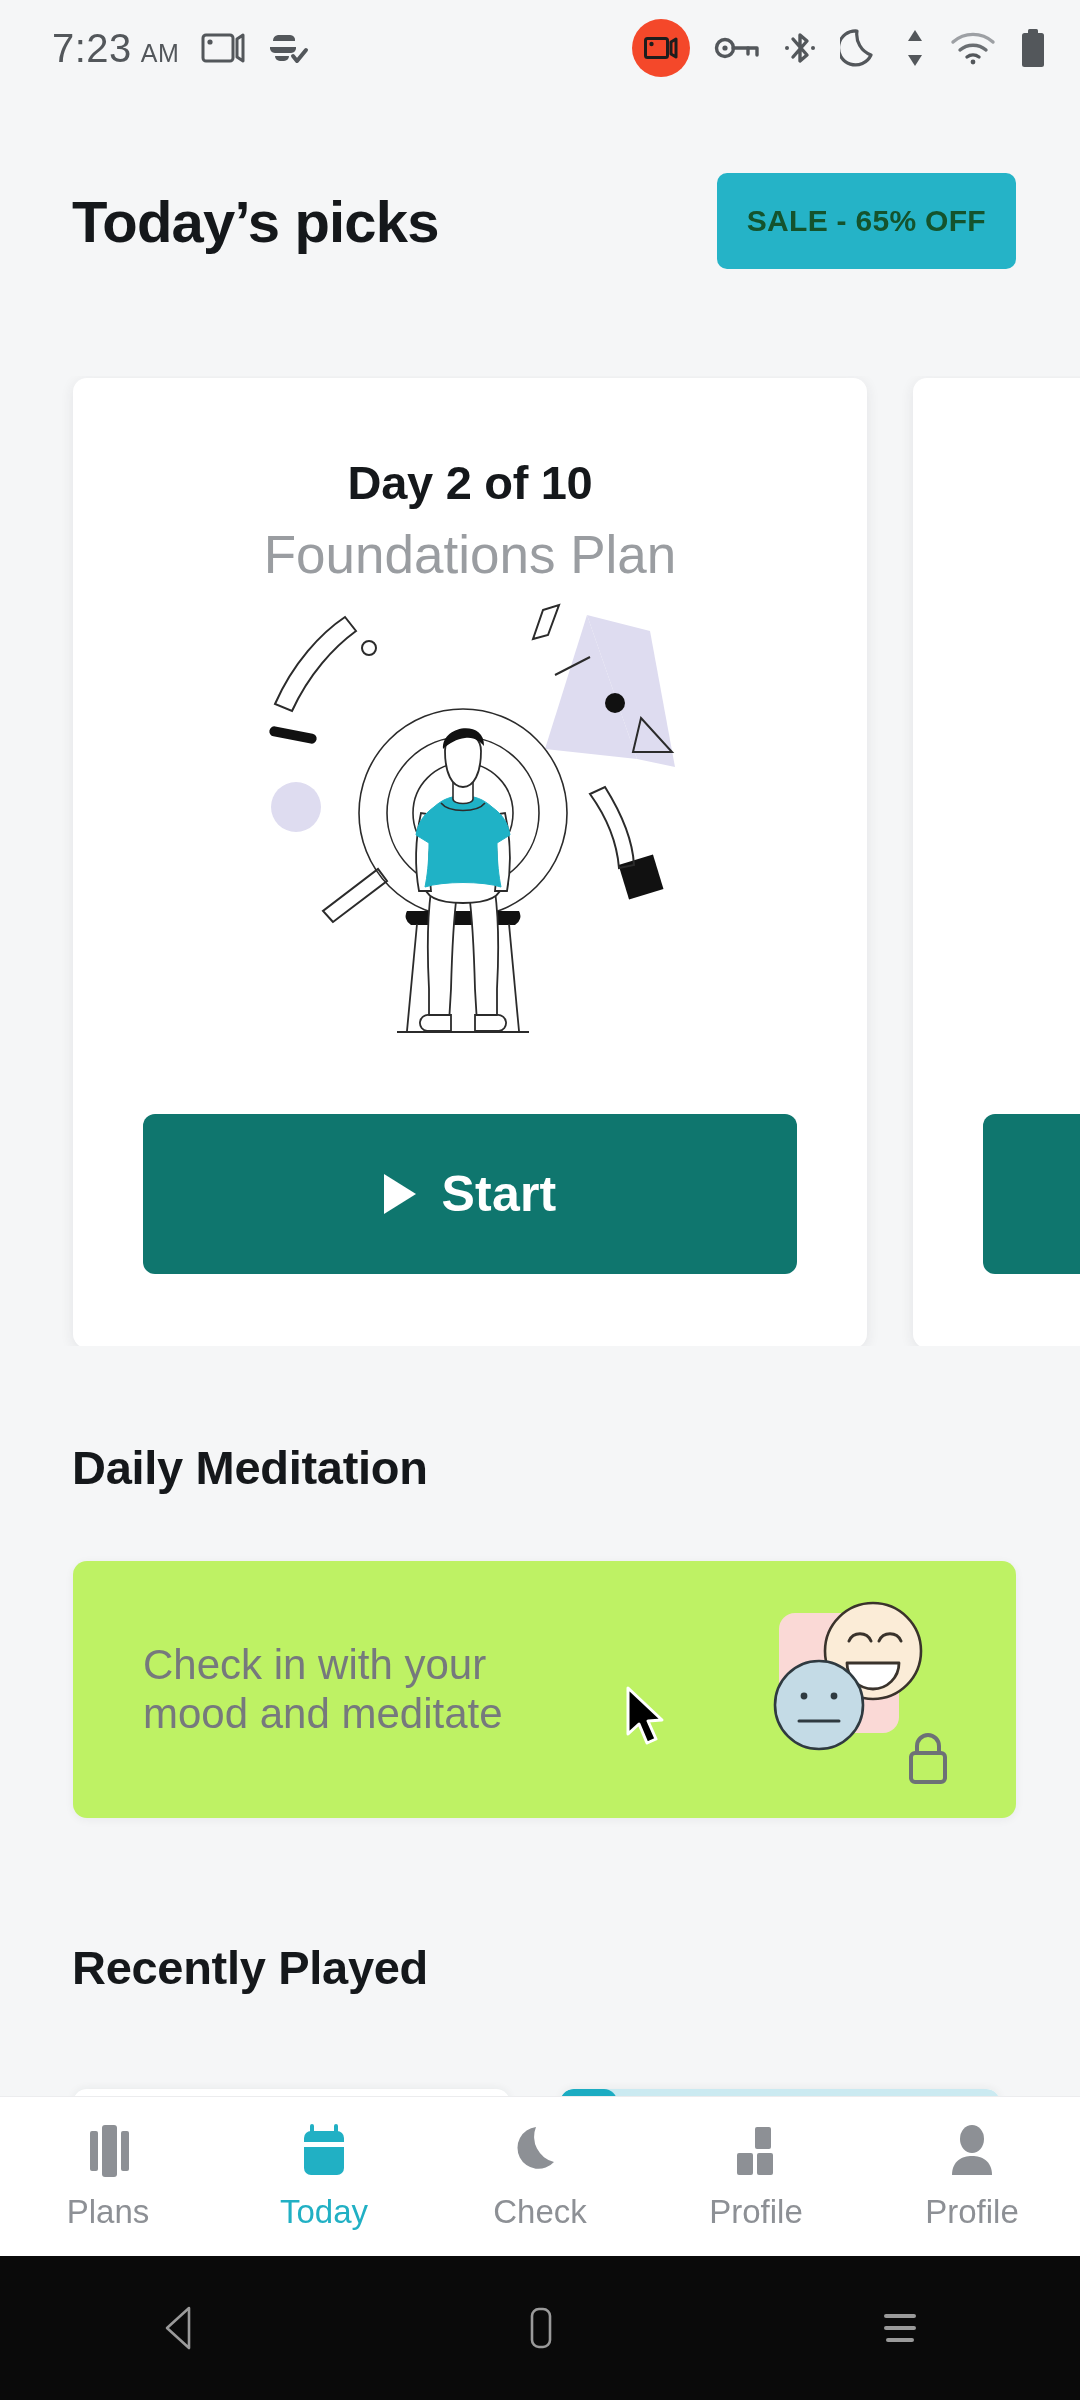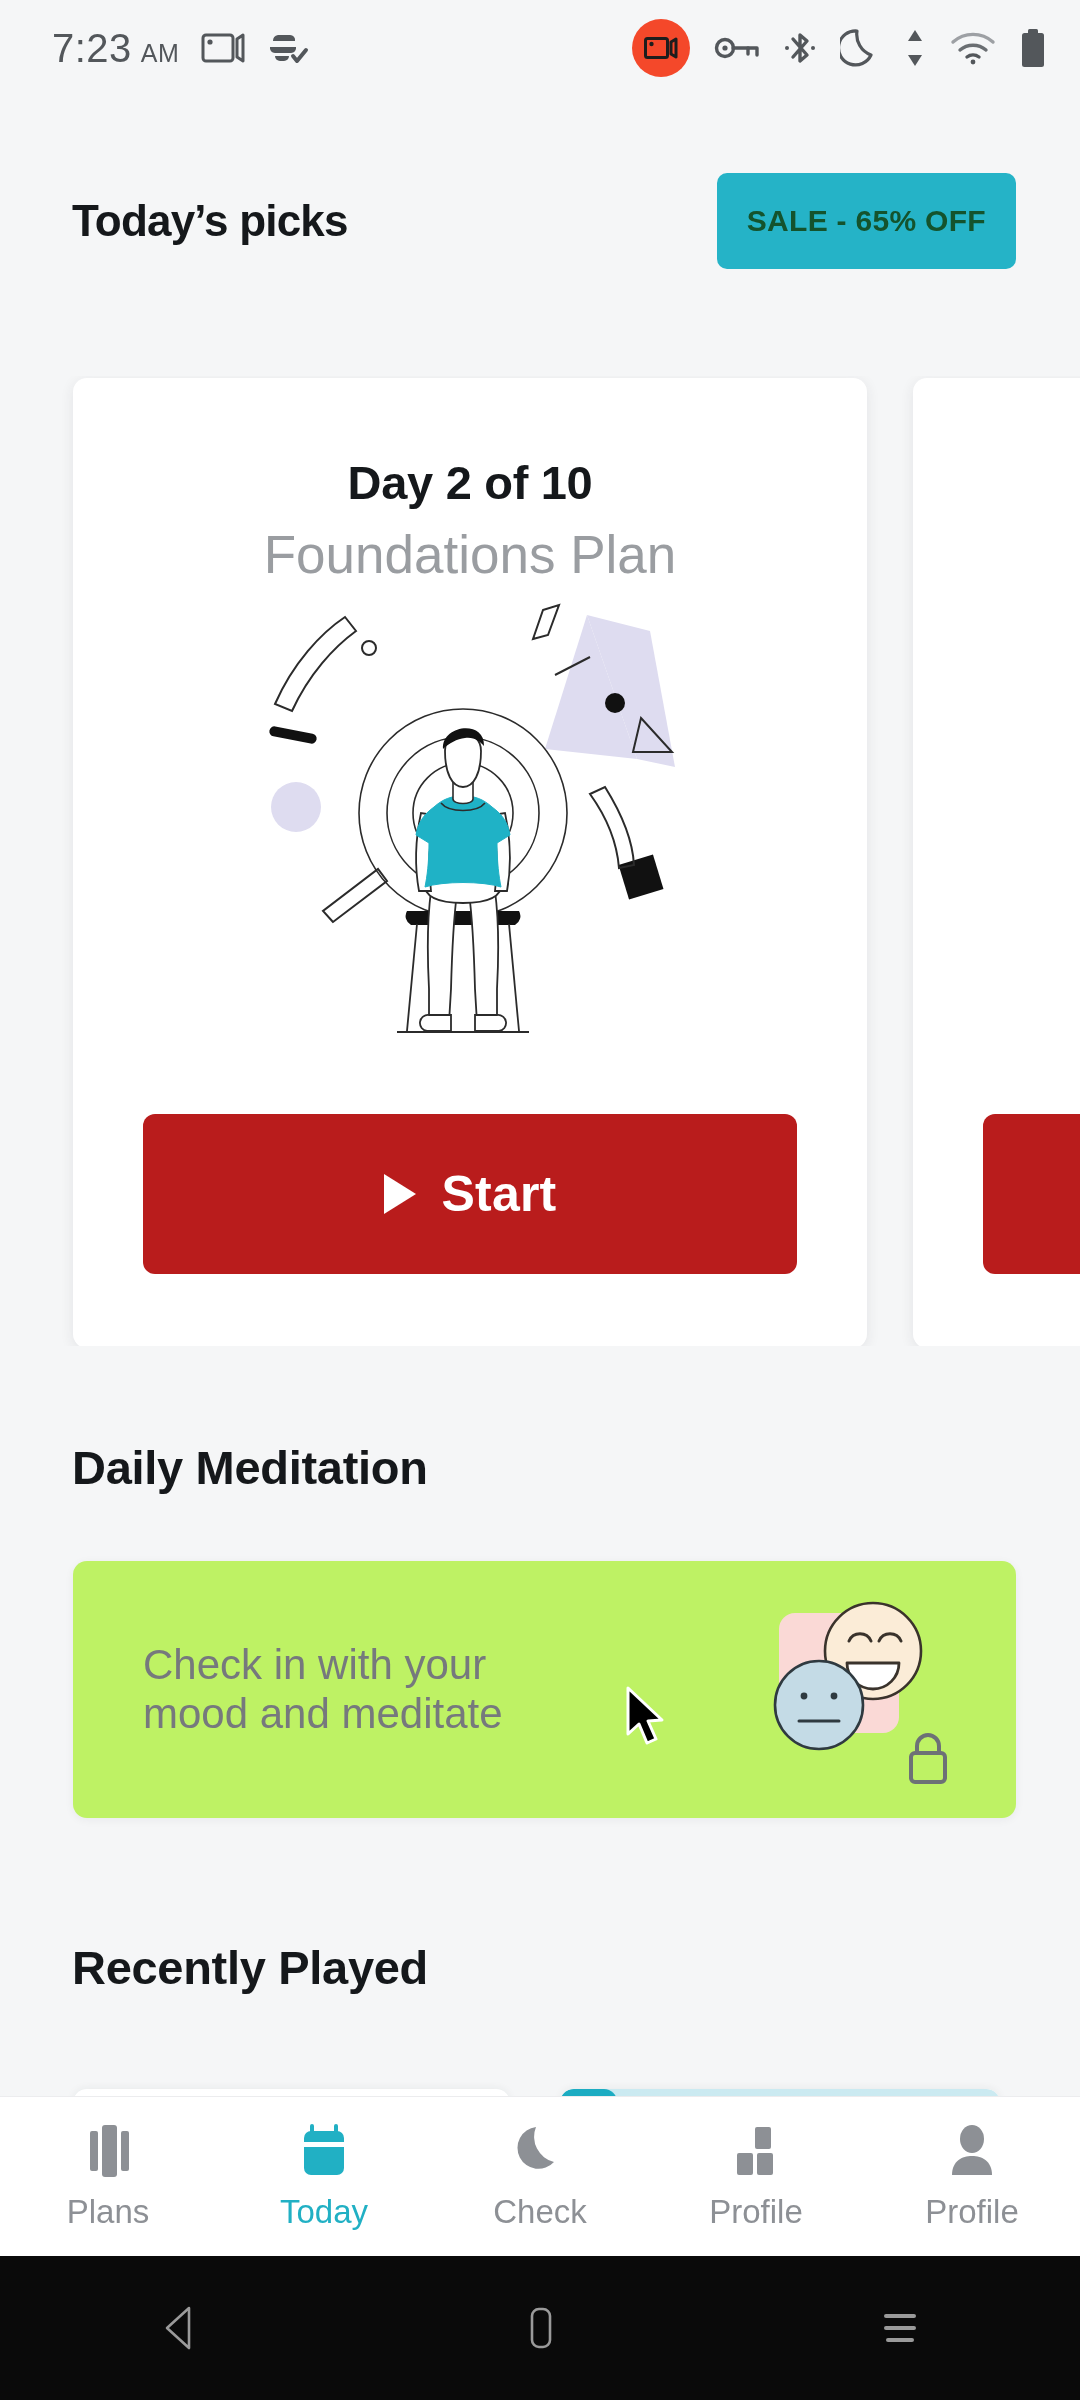--- a/index.html
+++ b/index.html
@@ -29,21 +29,21 @@
     background:#f4482a; display:flex;align-items:center;justify-content:center;
   }
 
   
   #app-header{
     position:absolute; left:0; top:96px; width:1080px; height:250px;
     display:flex; align-items:center; justify-content:space-between;
     padding:0 64px 0 72px;
   }
   #page-title{
-    font-size:44px; font-weight:700; color:#15181b; letter-spacing:-0.8px;
+    font-size:58px; font-weight:700; color:#15181b; letter-spacing:-0.8px;
   }
   #sale-button{
     background:#25b3c7; color:#14532d;
     border:none; border-radius:10px;
     padding:31px 30px;
     font-family:"Liberation Sans", sans-serif;
     font-size:30px; font-weight:700; letter-spacing:.3px;
     cursor:pointer; white-space:nowrap;
   }
 
@@ -68,21 +68,21 @@
     text-align:center; margin-top:14px;
     font-size:53px; font-weight:400; color:#9a9da1;
   }
   .plan-art{
     width:100%; height:450px; margin-top:6px;
     display:flex; align-items:center; justify-content:center;
   }
   .start-button{
     position:absolute; left:70px; bottom:74px;
     width:654px; height:160px;
-    background:#b91c1c; border:none; border-radius:12px;
+    background:#0f766e; border:none; border-radius:12px;
     color:#ffffff; cursor:pointer;
     display:flex; align-items:center; justify-content:center; gap:26px;
     font-family:"Liberation Sans", sans-serif;
   }
   .start-button .play-tri{
     width:0;height:0;
     border-left:32px solid #ffffff;
     border-top:20px solid transparent;
     border-bottom:20px solid transparent;
   }

